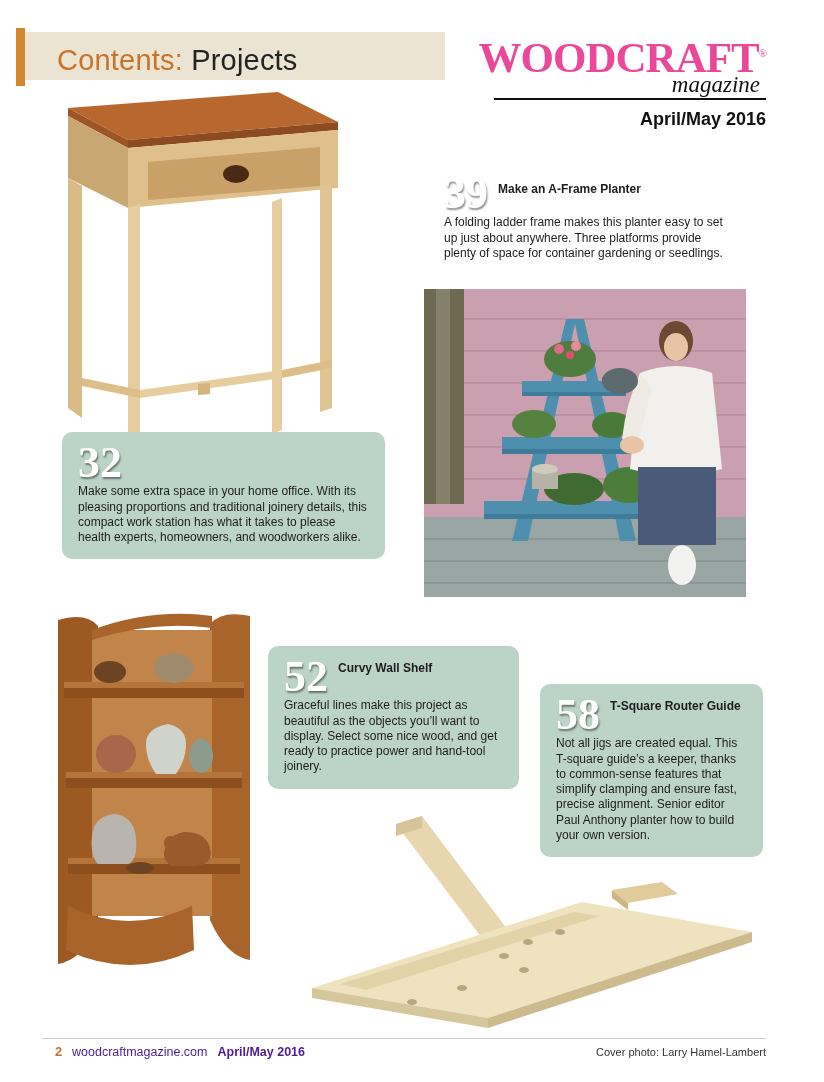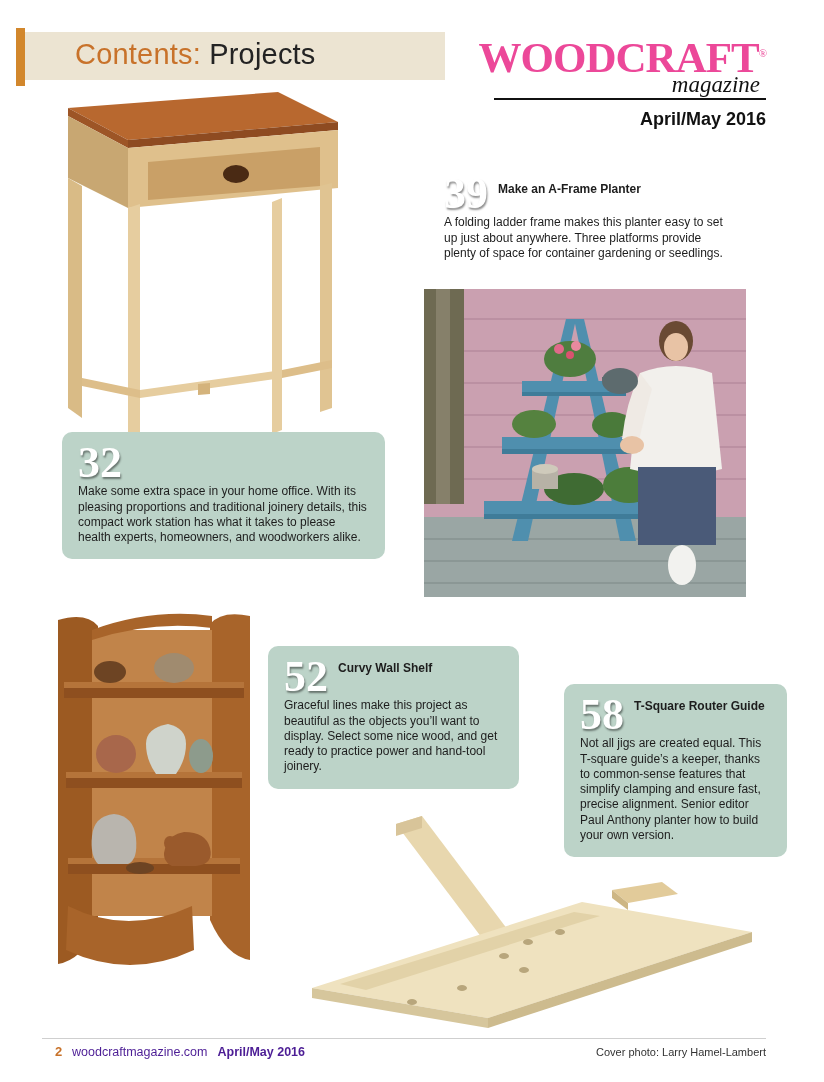--- a/index.html
+++ b/index.html
@@ -23,26 +23,25 @@
     background: #d2872c;
   }
   .header-band {
     position: absolute;
     left: 25px; top: 32px;
     width: 420px; height: 48px;
     background: #ece4d2;
   }
   .contents-title {
     position: absolute;
-    left: 57px; top: 38px;
+    left: 57px; top: 44px;
     font-size: 29px;
     color: #c8722a;
     font-family: "Liberation Sans", sans-serif;
     letter-spacing: .2px;
-    margin-left: 18px;
   }
   .contents-title .proj {
     color: #232323;
   }
   
   .masthead {
     position: absolute;
     right: 58px; top: 36px;
     width: 300px;
     text-align: right;
@@ -115,21 +114,21 @@
     line-height: 1.27;
     padding-top: 3px;
   }
   .callout.nofill { background: transparent; }
 
   
   #callout-24 { left: 428px; top: 163px; width: 318px; }
   #callout-24 .ttl { padding-top: 8px; }
   #callout-32 { left: 62px; top: 432px; width: 323px; }
   #callout-52 { left: 268px; top: 646px; width: 251px; }
-  #callout-58 { left: 564px; top: 684px; width: 223px; }
+  #callout-58 { left: 540px; top: 684px; width: 223px; }
 
   
   .planter-photo {
     position: absolute;
     left: 424px; top: 289px;
     width: 322px; height: 308px;
     overflow: hidden;
     background: #caa6b6;
   }
 

